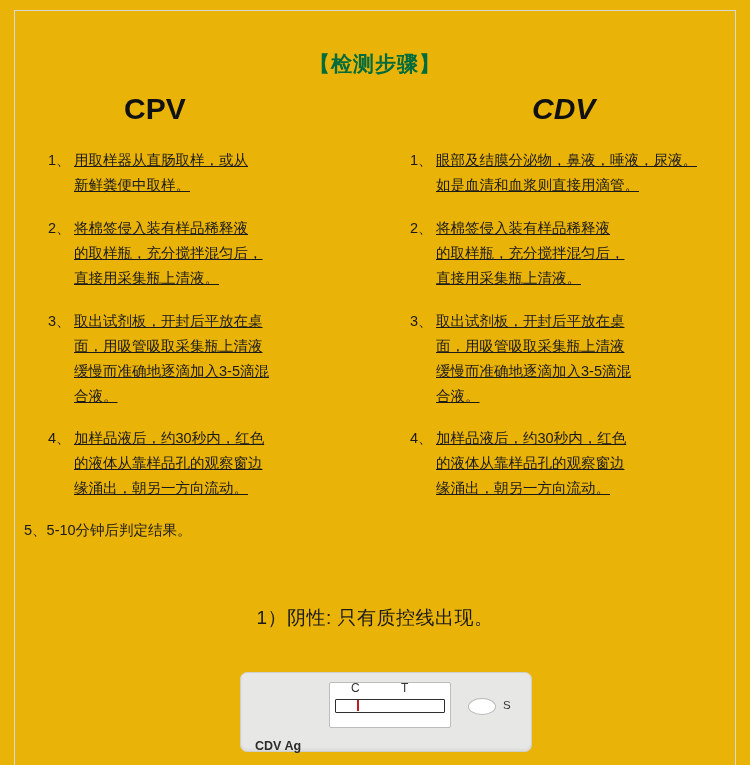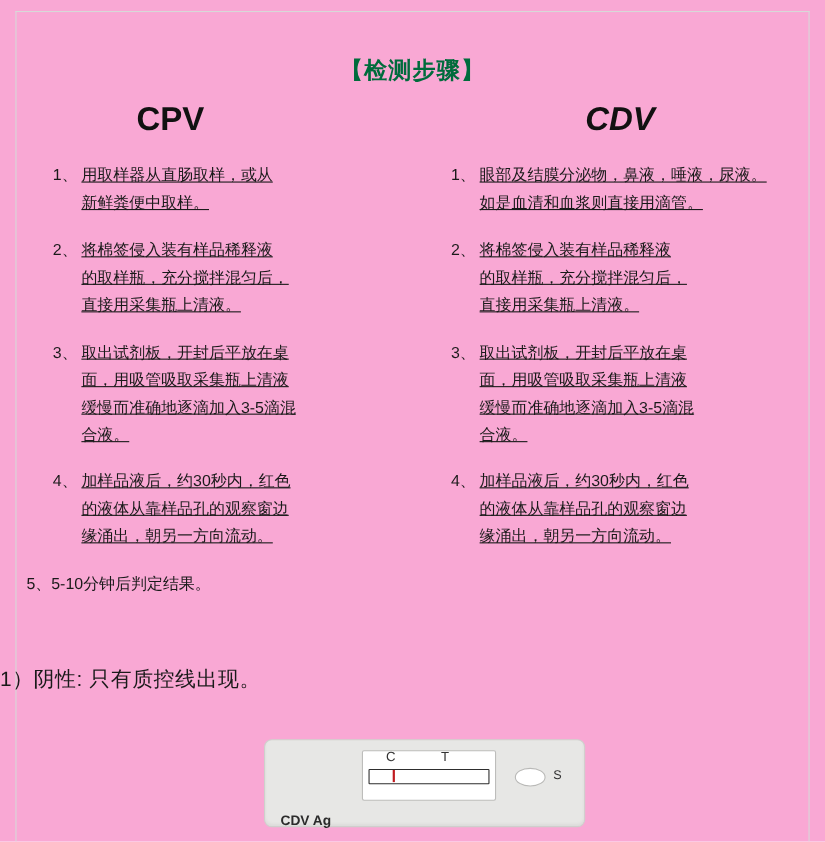--- a/index.html
+++ b/index.html
@@ -14,21 +14,21 @@
     color: #1a1a1a;
     position: relative;
     overflow: hidden;
   }
   .page {
     position: absolute;
     left: 0;
     top: 0;
     width: 750px;
     height: 765px;
-    background: #f9a8d4;
+    background: #eab308;
   }
   .border-top {
     position: absolute;
     left: 14px;
     top: 10px;
     width: 722px;
     height: 1px;
     background: #d8d8d8;
   }
   .border-left {
@@ -96,20 +96,21 @@
     width: 750px;
     text-align: left;
     font-size: 14.5px;
     margin-left: 24px;
   }
   .result-line {
     position: absolute;
     top: 605px;
     left: 0;
     width: 750px;
+    text-align: center;
     font-size: 19px;
     letter-spacing: 0.5px;
   }
   
   .cassette {
     position: absolute;
     left: 240px;
     top: 672px;
     width: 290px;
     height: 78px;

